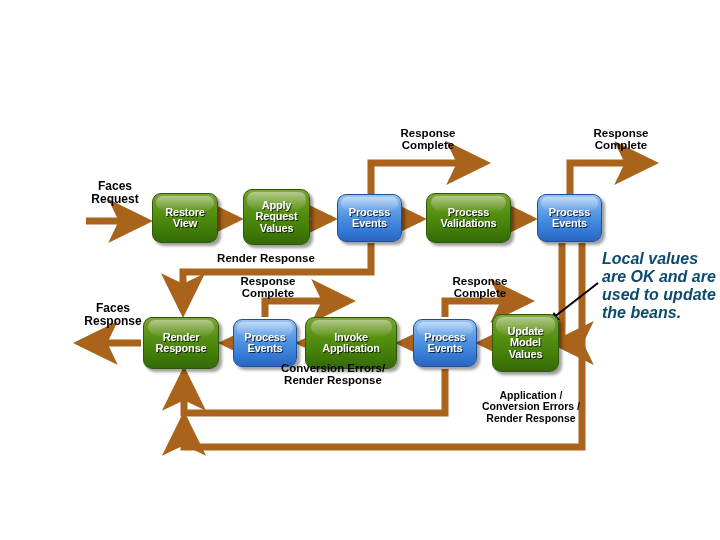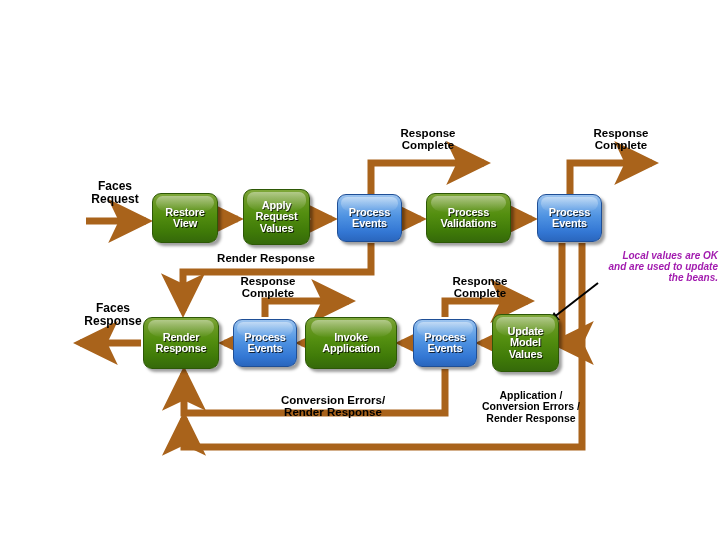--- a/index.html
+++ b/index.html
@@ -75,28 +75,27 @@
     line-height: 1.08;
     white-space: pre-line;
     z-index: 6;
   }
   
   #annotation {
     position: absolute;
     left: 602px;
     top: 250px;
     width: 116px;
-    color: #a21caf;
+    color: #0c4a6e;
     font-weight: bold;
     font-style: italic;
-    font-size: 10px;
+    font-size: 16px;
     line-height: 1.12;
     font-family: "Liberation Sans", sans-serif;
     z-index: 7;
-    text-align: right;
   }
 </style>
 </head>
 <body>
 
 <div id="canvas">
 
   <svg id="diagram-svg" viewBox="0 0 720 540" xmlns="http://www.w3.org/2000/svg">
     <defs>
       <marker id="ah-r" markerWidth="7" markerHeight="7" refX="5.4" refY="3.5" orient="auto" markerUnits="strokeWidth">
@@ -216,21 +215,21 @@
 
   <div class="elabel" style="left:70px;top:302px;width:86px;font-size:12px;">Faces
 Response</div>
 
   <div class="elabel" style="left:222px;top:275px;width:92px;font-size:11.5px;">Response
 Complete</div>
 
   <div class="elabel" style="left:434px;top:275px;width:92px;font-size:11.5px;">Response
 Complete</div>
 
-  <div class="elabel" style="left:248px;top:394px;width:170px;font-size:11.5px;">Conversion Errors/
+  <div class="elabel" style="left:248px;top:362px;width:170px;font-size:11.5px;">Conversion Errors/
 Render Response</div>
 
   <div class="elabel" style="left:466px;top:390px;width:130px;font-size:10.5px;">Application /
 Conversion Errors /
 Render Response</div>
 
   <div id="annotation">Local values are OK and are used to update the beans.</div>
 
 </div>
 

